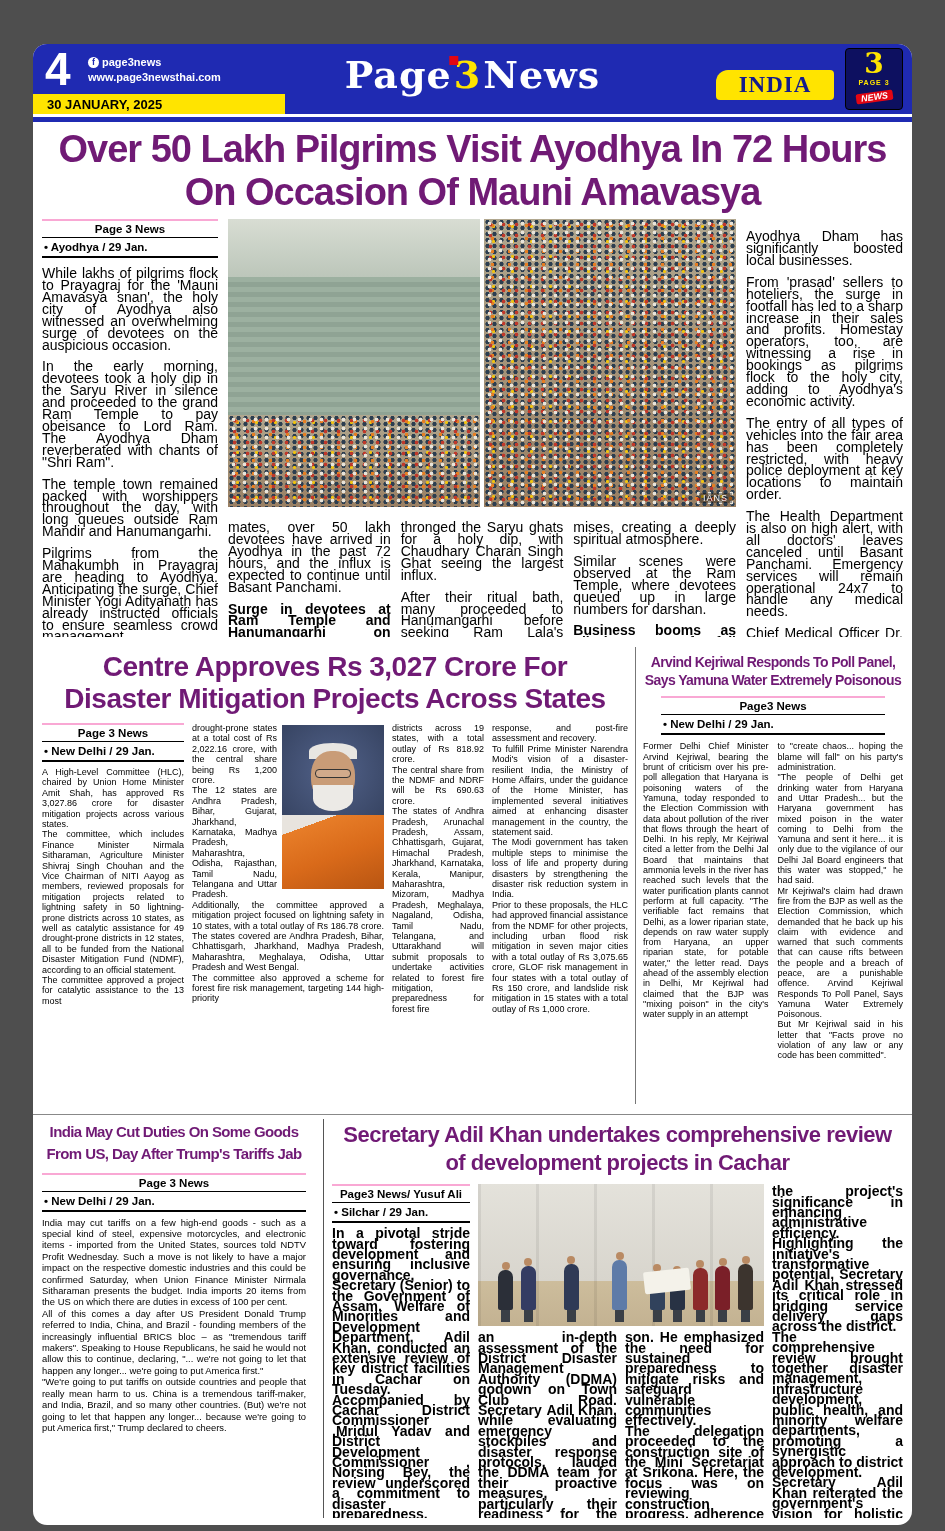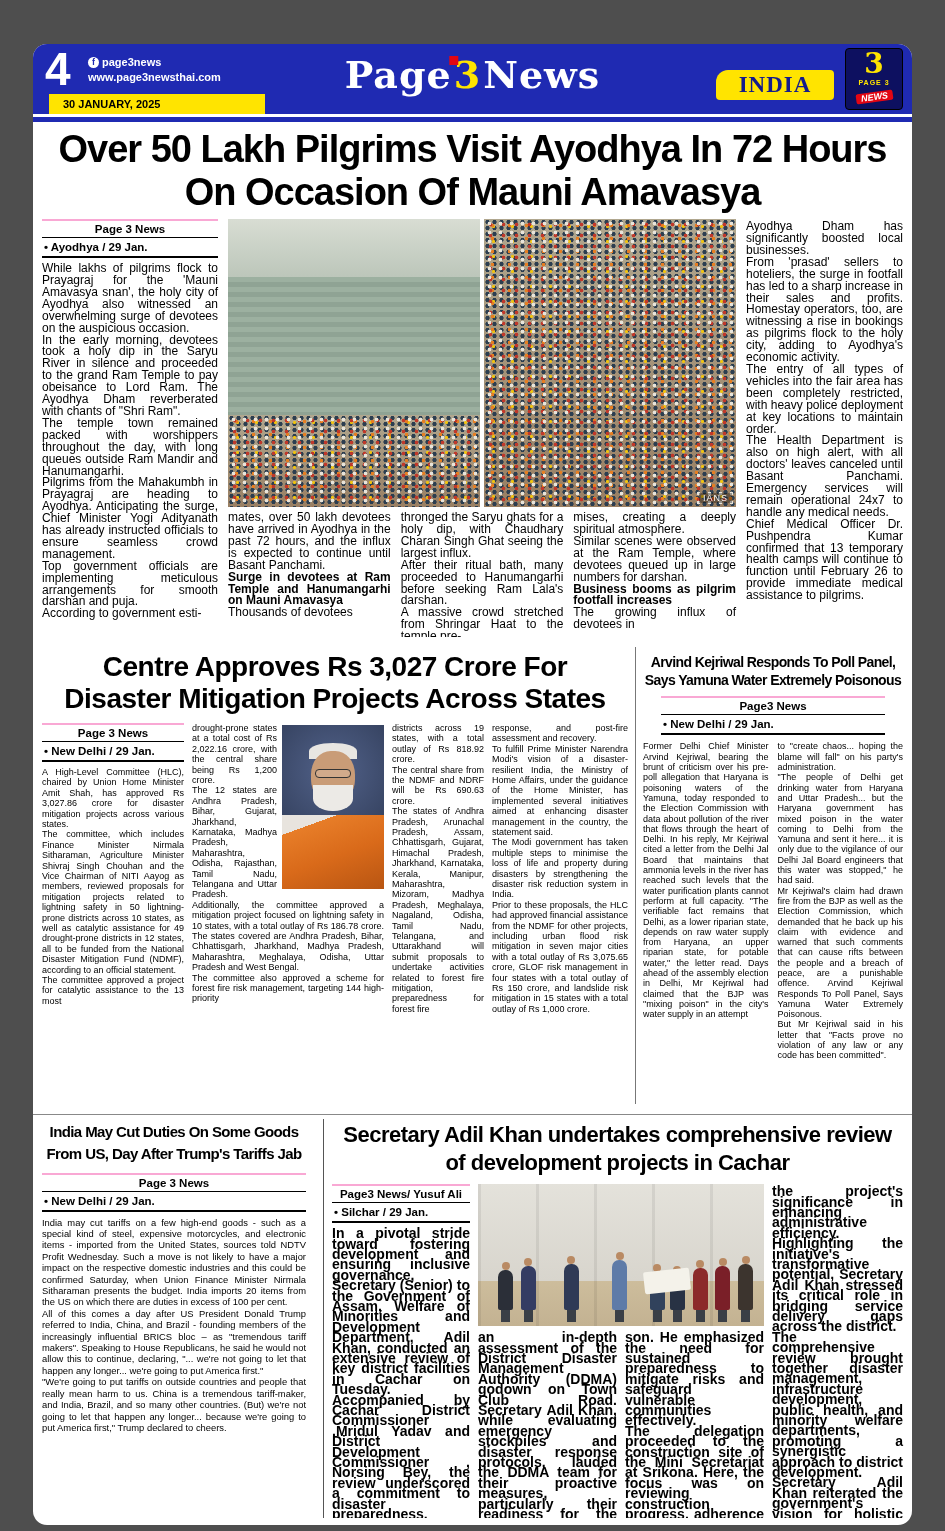--- a/index.html
+++ b/index.html
@@ -14,35 +14,35 @@
   .fb{width:11px;height:11px;border-radius:50%;background:#fff;color:#1f2ab2;font-size:9px;font-weight:bold;display:flex;align-items:center;justify-content:center;}
   .web{position:absolute;left:55px;top:27px;color:#fff;font-size:11px;font-weight:bold;}
   .brand{position:absolute;left:50%;top:8px;transform:translateX(-50%);font-family:"DejaVu Serif",serif;font-weight:bold;font-size:38px;color:#fff;white-space:nowrap;letter-spacing:1px;}
   .brand .three{color:#ffe400;position:relative;padding:0 2px;}
   .brand .three i{position:absolute;left:-2px;top:4px;width:9px;height:9px;background:#e30613;}
   .india-tab{position:absolute;right:78px;top:26px;width:118px;height:30px;background:#ffe400;border-radius:12px 4px 4px 4px;display:flex;align-items:center;justify-content:center;color:#141b8c;font-family:"Liberation Serif",serif;font-weight:bold;font-size:23px;letter-spacing:1px;}
   .logo{position:absolute;right:9px;top:4px;width:58px;height:62px;background:#0d1060;border:1px solid #000;border-radius:4px;overflow:hidden;text-align:center;}
   .logo3{color:#ffe400;font-family:"DejaVu Serif",serif;font-weight:bold;font-size:28px;line-height:30px;}
   .logop{color:#ffe400;font-size:7px;font-weight:bold;letter-spacing:1px;}
   .logon{display:inline-block;background:#e30613;color:#fff;font-size:9px;font-weight:bold;font-style:italic;padding:0 5px;transform:rotate(-8deg);margin-top:2px;border-radius:2px;}
-  .date-strip{position:absolute;left:16px;bottom:0;width:216px;height:20px;background:#ffe400;display:flex;align-items:center;padding-left:14px;font-weight:bold;font-size:11px;color:#000;}
+  .date-strip{position:absolute;left:0;bottom:0;width:252px;height:20px;background:#ffe400;display:flex;align-items:center;padding-left:14px;font-weight:bold;font-size:13px;color:#000;}
   .blue-rule{height:5px;background:#1f2ab2;margin-top:3px;}
 
   
   .byline{border-top:2px solid #f9a8d4;border-bottom:2px solid #000;margin-bottom:5px;}
   .byline .src{text-align:center;font-weight:bold;font-size:11.5px;padding:2px 0;border-bottom:1.5px solid #000;}
   .byline .dl{font-weight:bold;font-size:11.5px;padding:3px 0 3px 2px;}
   .col p{text-align:justify;}
   .col p.b{font-weight:bold;}
-  h1,h2,h3{text-align:center;font-weight:bold;color:#000000;}
+  h1,h2,h3{text-align:center;font-weight:bold;color:#701a75;}
 
   
   .lead-hl{font-size:38px;line-height:1.12;letter-spacing:-1px;margin:6px 10px 6px;}
   .a1{display:flex;gap:10px;padding:0 9px;height:418px;overflow:hidden;}
-  .a1 .col p{font-size:12px;line-height:11.9px;}
+  .a1 .col p{font-size:14px;line-height:11.9px;margin-top:10px;}
   .a1-col1{width:176px;flex:none;}
   .a1-mid{width:508px;flex:none;}
   .a1-col5{flex:1;padding-top:2px;}
   .photos{display:flex;gap:4px;height:288px;}
   .photo{flex:1;position:relative;overflow:hidden;}
   .photo-saryu .sky{position:absolute;inset:0 0 auto 0;height:20%;background:linear-gradient(180deg,#d8ddd3,#bcc6ba);}
   .photo-saryu .water{position:absolute;inset:20% 0 30% 0;background:repeating-linear-gradient(180deg,#9cb0a0 0 5px,#8fa394 5px 10px);}
   .photo-saryu .crowd,.photo-crowd .speck{position:absolute;left:0;right:0;bottom:0;
     background-image:
       radial-gradient(circle,#e8e4da 1.5px,transparent 2.2px),

